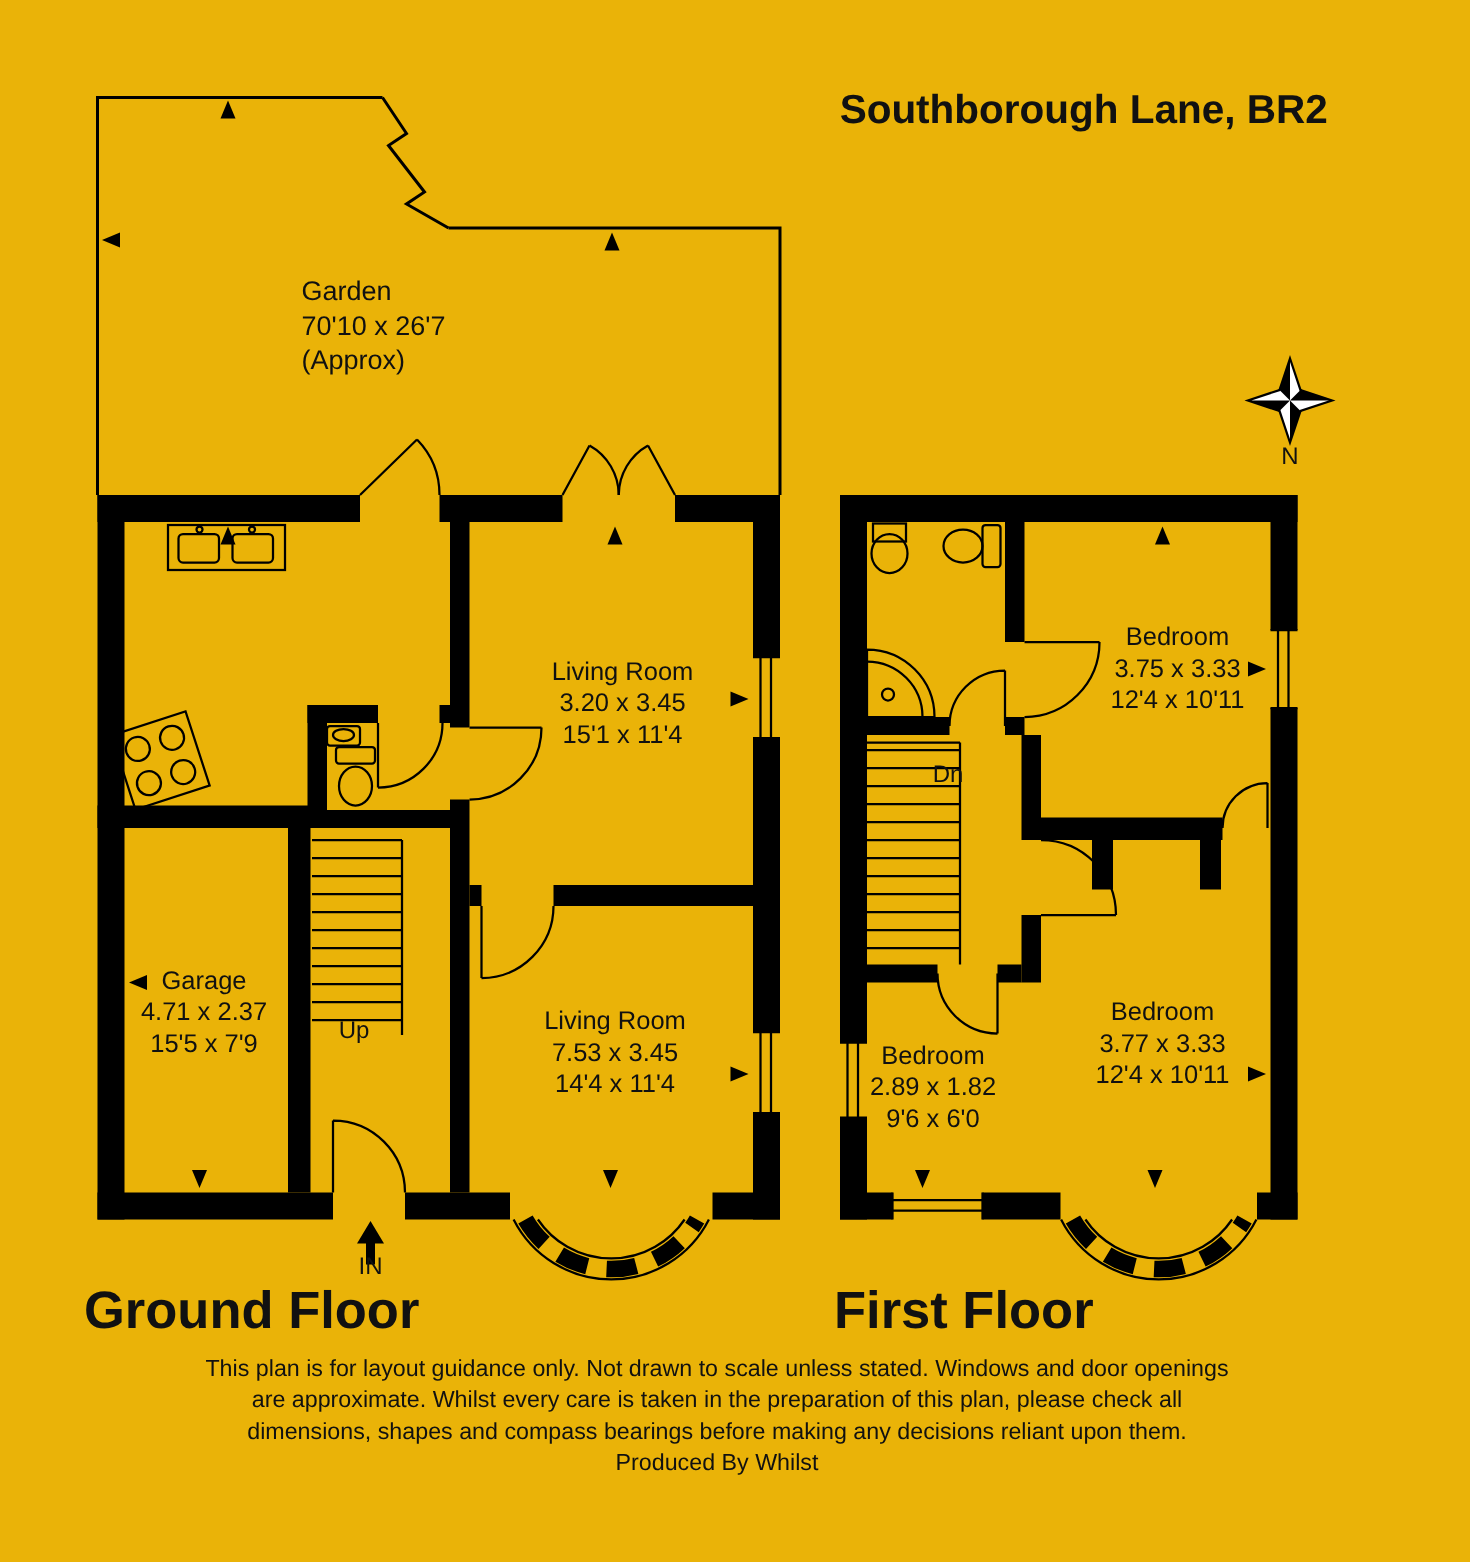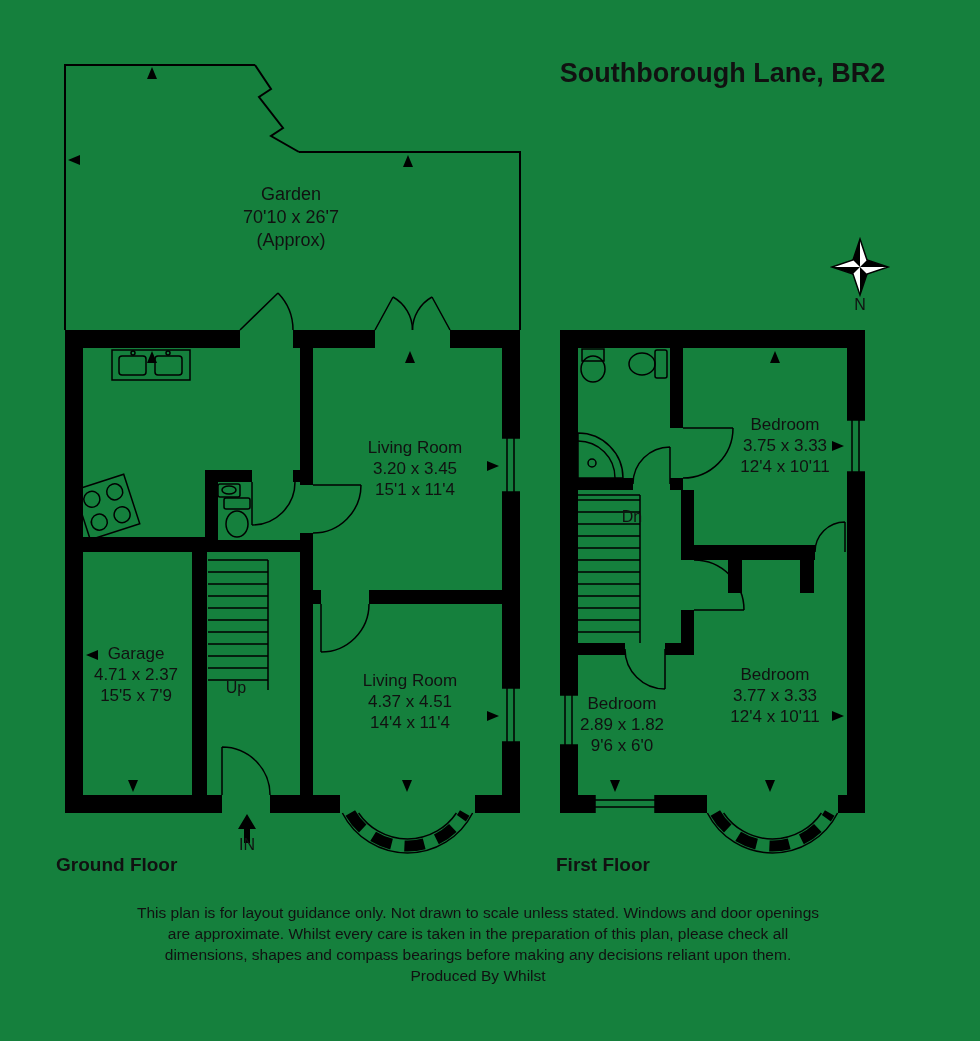--- a/index.html
+++ b/index.html
@@ -1,24 +1,24 @@
 <!DOCTYPE html>
 <html><head>
 <meta charset="utf-8">
 <style>
   html,body{margin:0;padding:0;background:#fff;}
-  #plan-root{position:relative;width:980px;height:1041px;background:#15803d;overflow:hidden;
+  #plan-root{position:relative;width:980px;height:1041px;background:#eab308;overflow:hidden;
              font-family:"Liberation Sans",sans-serif;color:#111;}
   svg{position:absolute;left:0;top:0;}
   .label{position:absolute;color:#111;}
   .title{font-size:27px;font-weight:bold;text-align:center;}
   .area-info{font-size:21px;line-height:28.5px;text-align:center;}
   .room-label{font-size:17px;line-height:21px;text-align:center;}
-  .garden-label{font-size:18px;line-height:23px;text-align:center;}
-  .floor-label{font-size:19px;font-weight:bold;text-align:right;}
+  .garden-label{font-size:18px;line-height:23px;text-align:left;}
+  .floor-label{font-size:35px;font-weight:bold;text-align:right;}
   .small-label{font-size:16px;text-align:center;}
   .footer{font-size:15.5px;line-height:21px;text-align:center;}
 </style>
 </head>
 <body>
 
 <div id="plan-root">
 
   <svg width="980" height="1041" viewBox="0 0 980 1041">
 
@@ -227,21 +227,21 @@
   </div>
 
   <div class="label room-label" style="left:66px;top:643px;width:140px">
     <div>Garage</div>
     <div>4.71 x 2.37</div>
     <div>15'5 x 7'9</div>
   </div>
 
   <div class="label room-label" style="left:325px;top:670px;width:170px">
     <div>Living Room</div>
-    <div>4.37 x 4.51</div>
+    <div>7.53 x 3.45</div>
     <div>14'4 x 11'4</div>
   </div>
 
   <div class="label small-label" style="left:212px;top:679px;width:48px">Up</div>
 
   <div class="label small-label" style="left:225px;top:836px;width:44px">IN</div>
 
   <div class="label room-label" style="left:700px;top:414px;width:170px">
     <div>Bedroom</div>
     <div>3.75 x 3.33</div>

